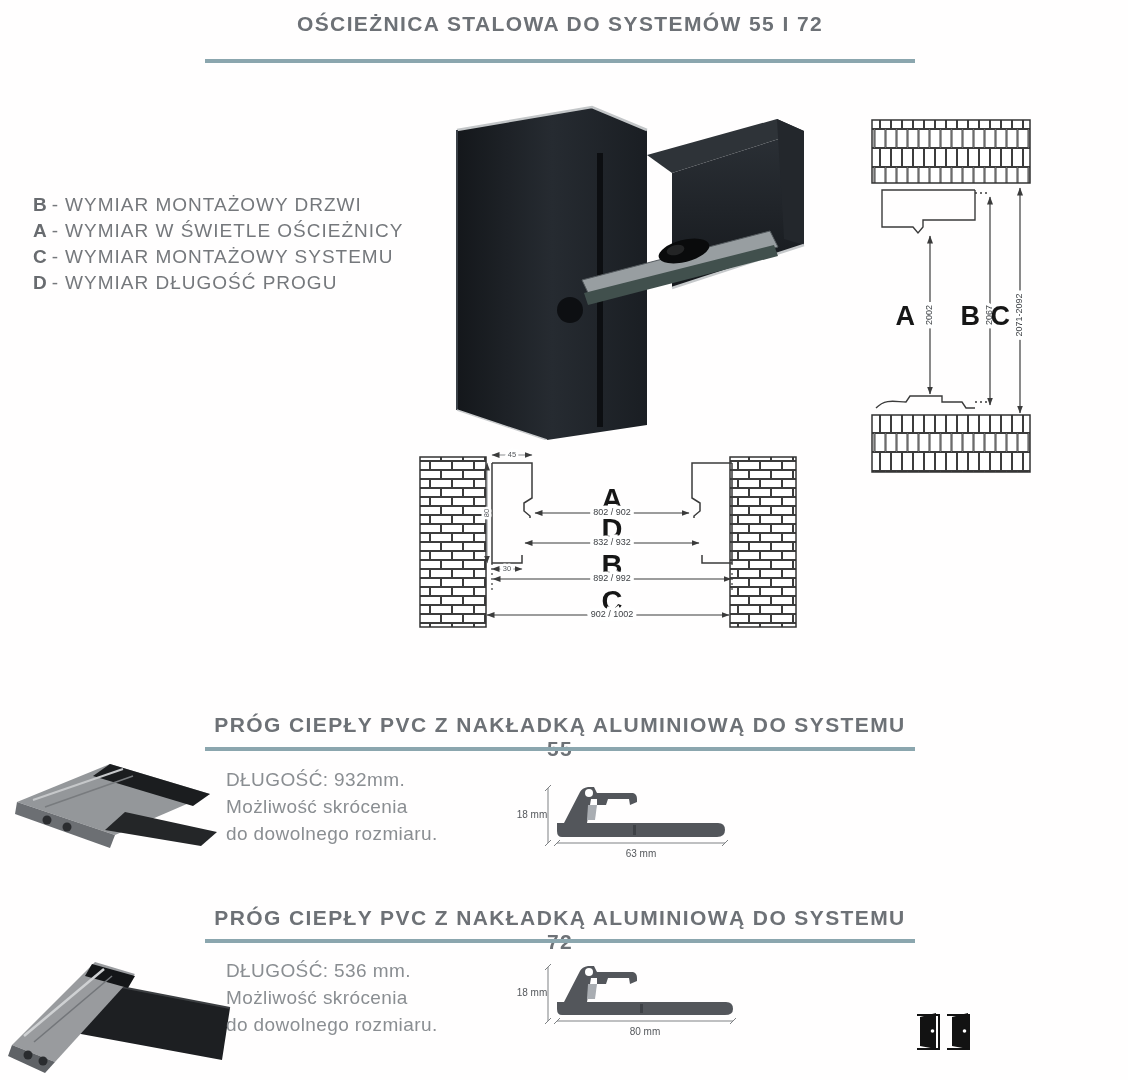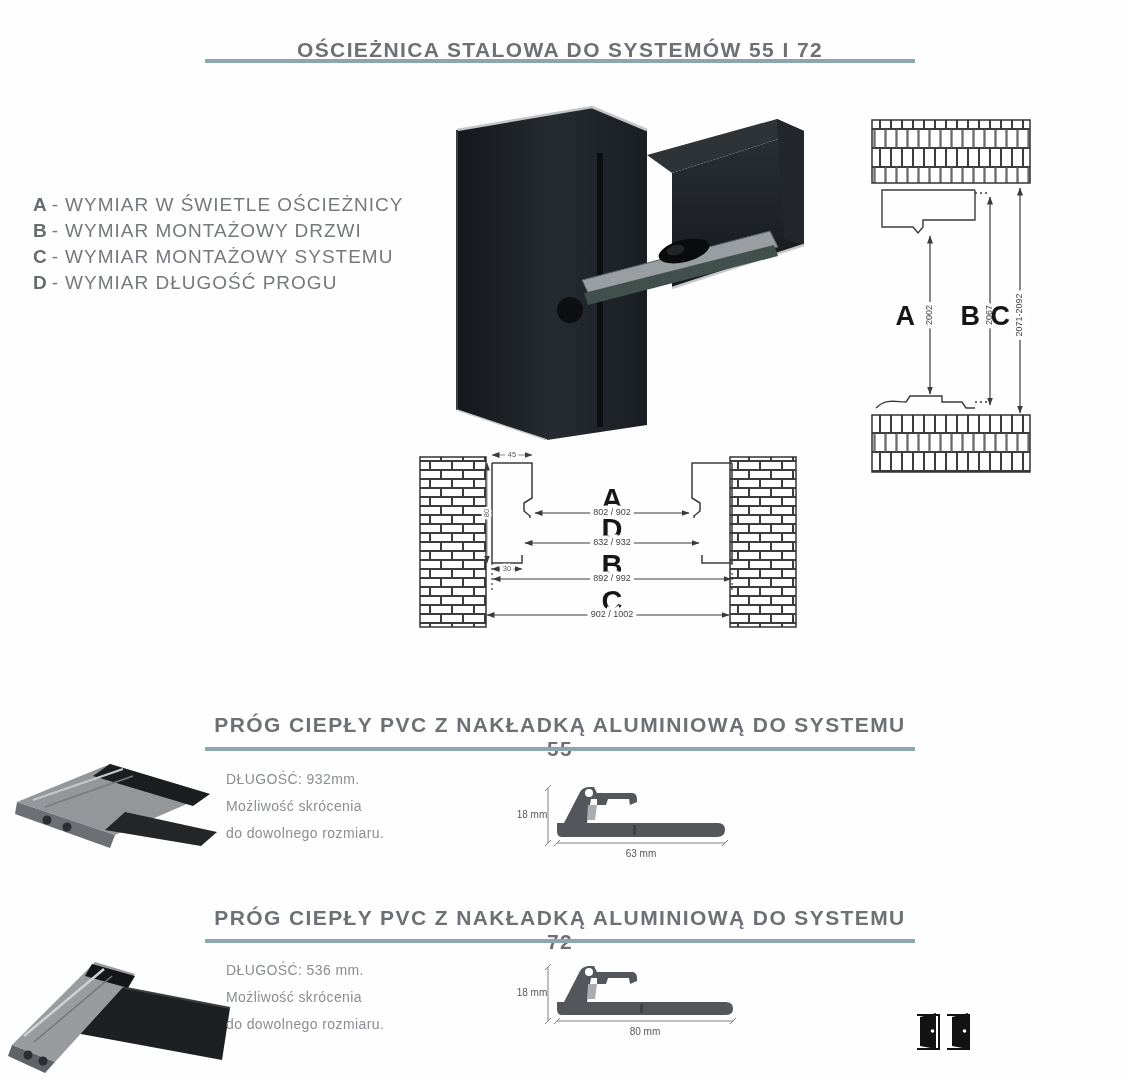--- a/index.html
+++ b/index.html
@@ -7,45 +7,45 @@
         font-family:"Liberation Sans",sans-serif;}
   .abs{position:absolute;}
   .sec-title{left:205px;width:710px;text-align:center;
              font-size:21px;font-weight:600;letter-spacing:1.4px;color:#6d7176;}
   .rule{left:205px;width:710px;height:4px;background:#8ba6ae;}
   .legend{left:33px;top:192px;list-style:none;margin:0;padding:0;
           font-size:19px;letter-spacing:1px;color:#75787c;}
   .legend li{line-height:26px;white-space:nowrap;}
   .legend b{color:#686b6f;font-weight:700;margin-right:4px;}
   .legend .sep{margin-right:6px;}
-  .lead{font-size:14px;color:#8a8e92;line-height:27px;letter-spacing:0.4px;}
+  .lead{font-size:19px;color:#8a8e92;line-height:27px;letter-spacing:0.4px;}
   svg text{font-family:"Liberation Sans",sans-serif;}
   .dimletter{font-size:29px;font-weight:700;fill:#161616;}
   .dimletterV{font-size:27px;font-weight:700;fill:#161616;}
   .dimval{font-size:9px;fill:#3f4246;paint-order:stroke;stroke:#fff;stroke-width:7px;}
   .dimsmall{font-size:7.5px;fill:#55585c;paint-order:stroke;stroke:#fff;stroke-width:5px;}
   .xdim{font-size:10px;fill:#55585c;}
   .logo{left:756px;top:994px;width:376px;height:70px;display:flex;align-items:center;
         justify-content:center;color:#121212;font-size:48px;font-weight:700;letter-spacing:-1px;}
   .logo .doors{display:inline-flex;margin:6px 1px 0 1px;}
 </style>
 </head>
 <body>
 
 <div class="page">
 
-  <div class="abs sec-title" style="top:38px;">OŚCIEŻNICA STALOWA DO SYSTEMÓW 55 I 72</div>
+  <div class="abs sec-title" style="top:12px;">OŚCIEŻNICA STALOWA DO SYSTEMÓW 55 I 72</div>
   <div class="abs rule" style="top:59px;"></div>
 
   <ul class="abs legend">
     <li>
+      <b>B</b><span class="sep">-</span><span>WYMIAR MONTAŻOWY DRZWI</span>
+    </li>
+    <li>
       <b>A</b><span class="sep">-</span><span>WYMIAR W ŚWIETLE OŚCIEŻNICY</span>
-    </li>
-    <li>
-      <b>B</b><span class="sep">-</span><span>WYMIAR MONTAŻOWY DRZWI</span>
     </li>
     <li>
       <b>C</b><span class="sep">-</span><span>WYMIAR MONTAŻOWY SYSTEMU</span>
     </li>
     <li>
       <b>D</b><span class="sep">-</span><span>WYMIAR DŁUGOŚĆ PROGU</span>
     </li>
   </ul>
 
   <svg class="abs" style="left:432px;top:95px;" width="380" height="345" viewBox="0 0 380 345">

